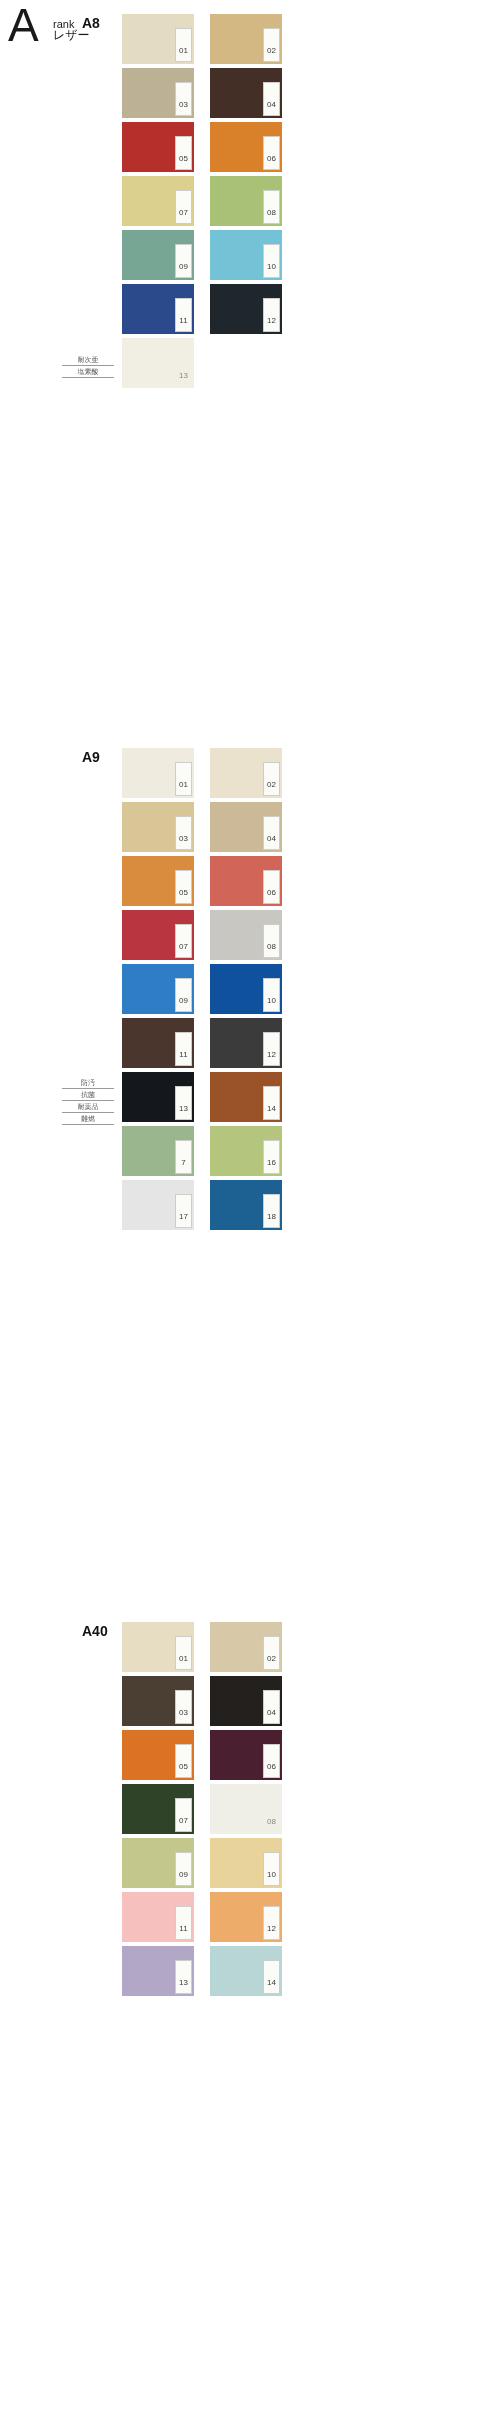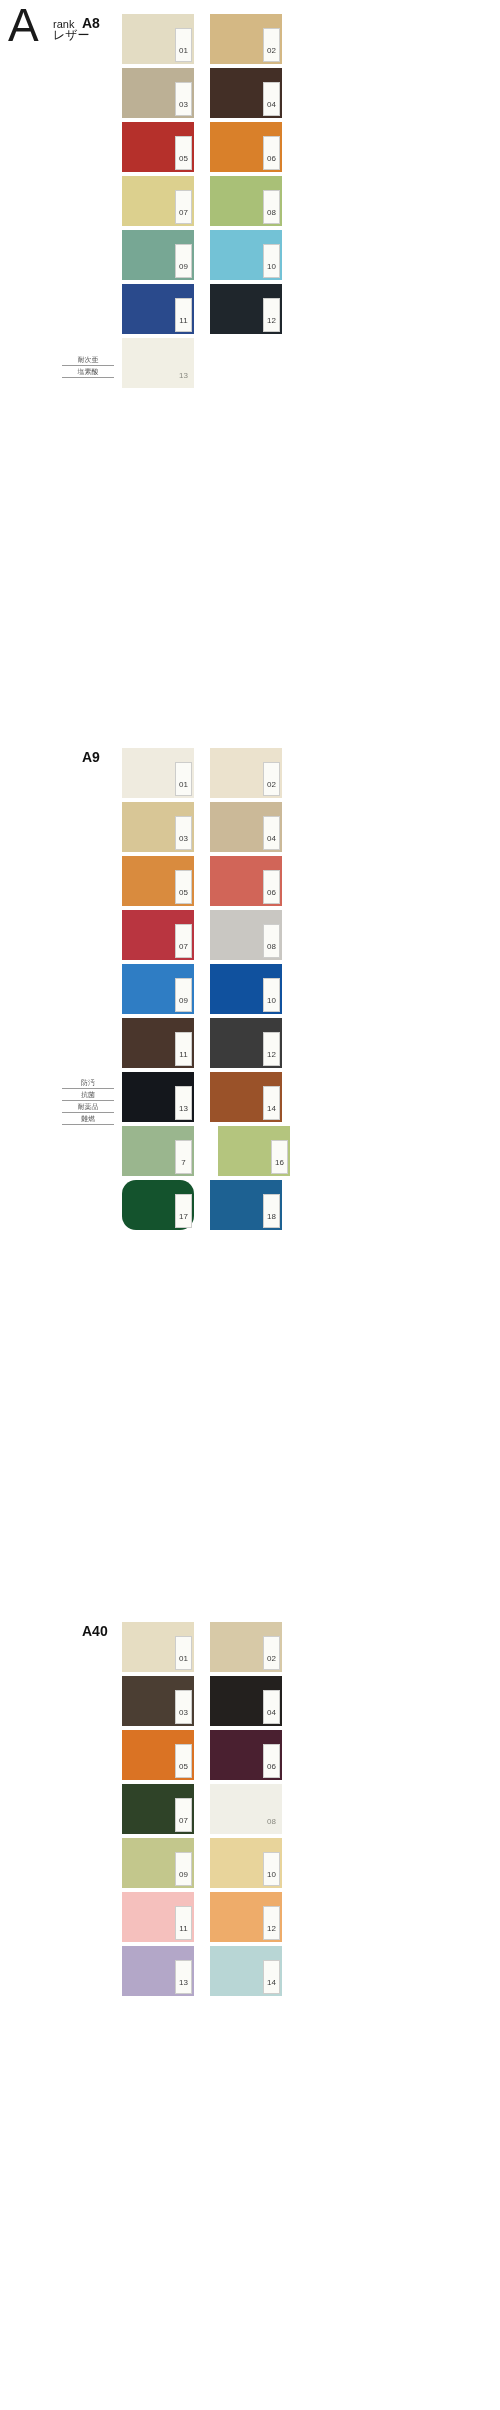--- a/index.html
+++ b/index.html
@@ -254,26 +254,26 @@
             <span class="badge">13</span>
           </div>
           <div class="swatch col1" style="background: rgb(154, 82, 41);">
             <span class="badge">14</span>
           </div>
         </div>
         <div class="row">
           <div class="swatch col0" style="background: rgb(154, 182, 142);">
             <span class="badge">7</span>
           </div>
-          <div class="swatch col1" style="background: rgb(180, 197, 126); margin-left: 8px;">
+          <div class="swatch col1" style="background: rgb(180, 197, 126);">
             <span class="badge">16</span>
           </div>
         </div>
         <div class="row">
-          <div class="swatch col0" style="background: #14532d; border-radius: 14px;">
+          <div class="swatch col0" style="background: #e5e5e5;">
             <span class="badge">17</span>
           </div>
           <div class="swatch col1" style="background: rgb(29, 97, 146);">
             <span class="badge">18</span>
           </div>
         </div>
         <div class="annot" style="left: -60px; top: 329px; position: absolute;">
           <span class="tag">防汚</span>
           <span class="tag">抗菌</span>
           <span class="tag">耐薬品</span>

